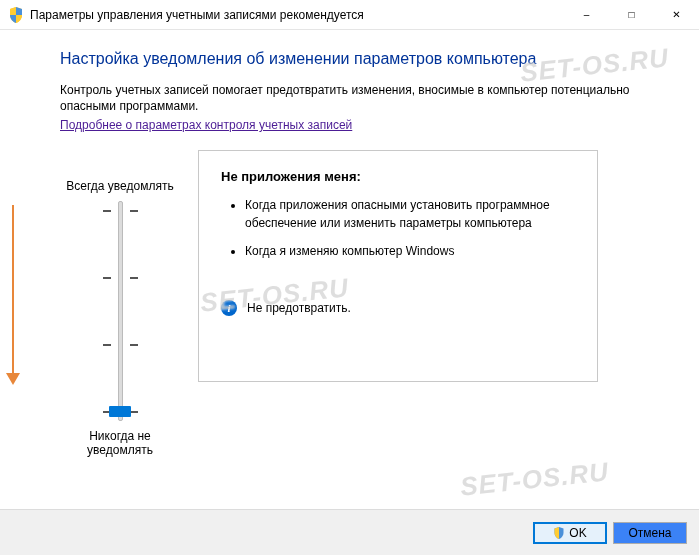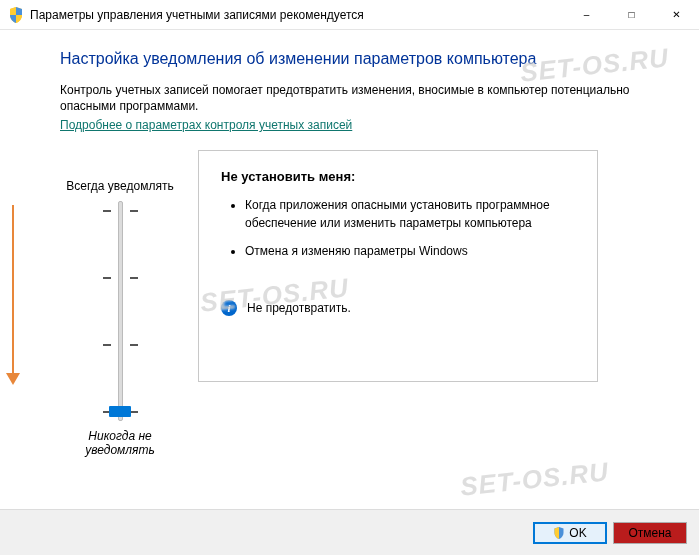--- a/index.html
+++ b/index.html
@@ -41,21 +41,21 @@
       font-weight: normal;
       margin-bottom: 14px;
     }
     .intro {
       font-size: 12px;
       color: #000;
       line-height: 1.35;
       margin-bottom: 4px;
     }
     .link {
-      color: #0f766e;
+      color: #4c1d95;
       text-decoration: underline;
       font-size: 12px;
       cursor: pointer;
       display: inline-block;
       margin-bottom: 18px;
     }
 
     .slider-area {
       display: flex;
       align-items: flex-start;
@@ -66,21 +66,21 @@
       width: 120px;
       text-align: center;
       position: relative;
       margin-top: 25px;
     }
     .slider-label-top, .slider-label-bottom {
       font-size: 12px;
       color: #000;
       margin: 4px 0 8px;
     }
-    .slider-label-bottom { margin-top: 8px; font-style: italic; }
+    .slider-label-bottom { margin-top: 8px; }
     .slider-track-wrap {
       position: relative;
       height: 220px;
       display: flex;
       justify-content: center;
     }
     .slider-track {
       width: 5px;
       height: 220px;
       background: #dcdcdc;
@@ -172,21 +172,21 @@
       border-top: 1px solid #dcdcdc;
       display: flex;
       justify-content: flex-end;
       align-items: center;
       padding: 0 12px;
       gap: 6px;
     }
     .btn {
       height: 22px;
       min-width: 74px;
-      background: #b91c1c;
+      background: #3b82f6;
       border: 1px solid #adadad;
       font-size: 12px;
       display: inline-flex;
       align-items: center;
       justify-content: center;
       gap: 4px;
       padding: 0 10px;
       cursor: pointer;
     }
     .btn.primary {
@@ -245,24 +245,24 @@
             <span class="tick r" style="top:142px"></span>
           <span class="tick l" style="top:209px"></span>
             <span class="tick r" style="top:209px"></span>
           <div class="slider-thumb"></div>
         </div>
       </div>
       <div class="slider-label-bottom">Никогда не уведомлять</div>
     </div>
 
     <div class="desc-box">
-      <div class="desc-title">Не установить меня:</div>
+      <div class="desc-title">Не приложения меня:</div>
       <ul>
         <li>Когда приложения опасными установить программное обеспечение или изменить параметры компьютера</li>
-        <li>Отмена я изменяю параметры Windows</li>
+        <li>Когда я изменяю компьютер Windows</li>
       </ul>
       <div class="recommend">
         <span class="info-icon">i</span>
         <span>Не предотвратить.</span>
       </div>
     </div>
   </div>
 </div>
 
 <div class="footer">

